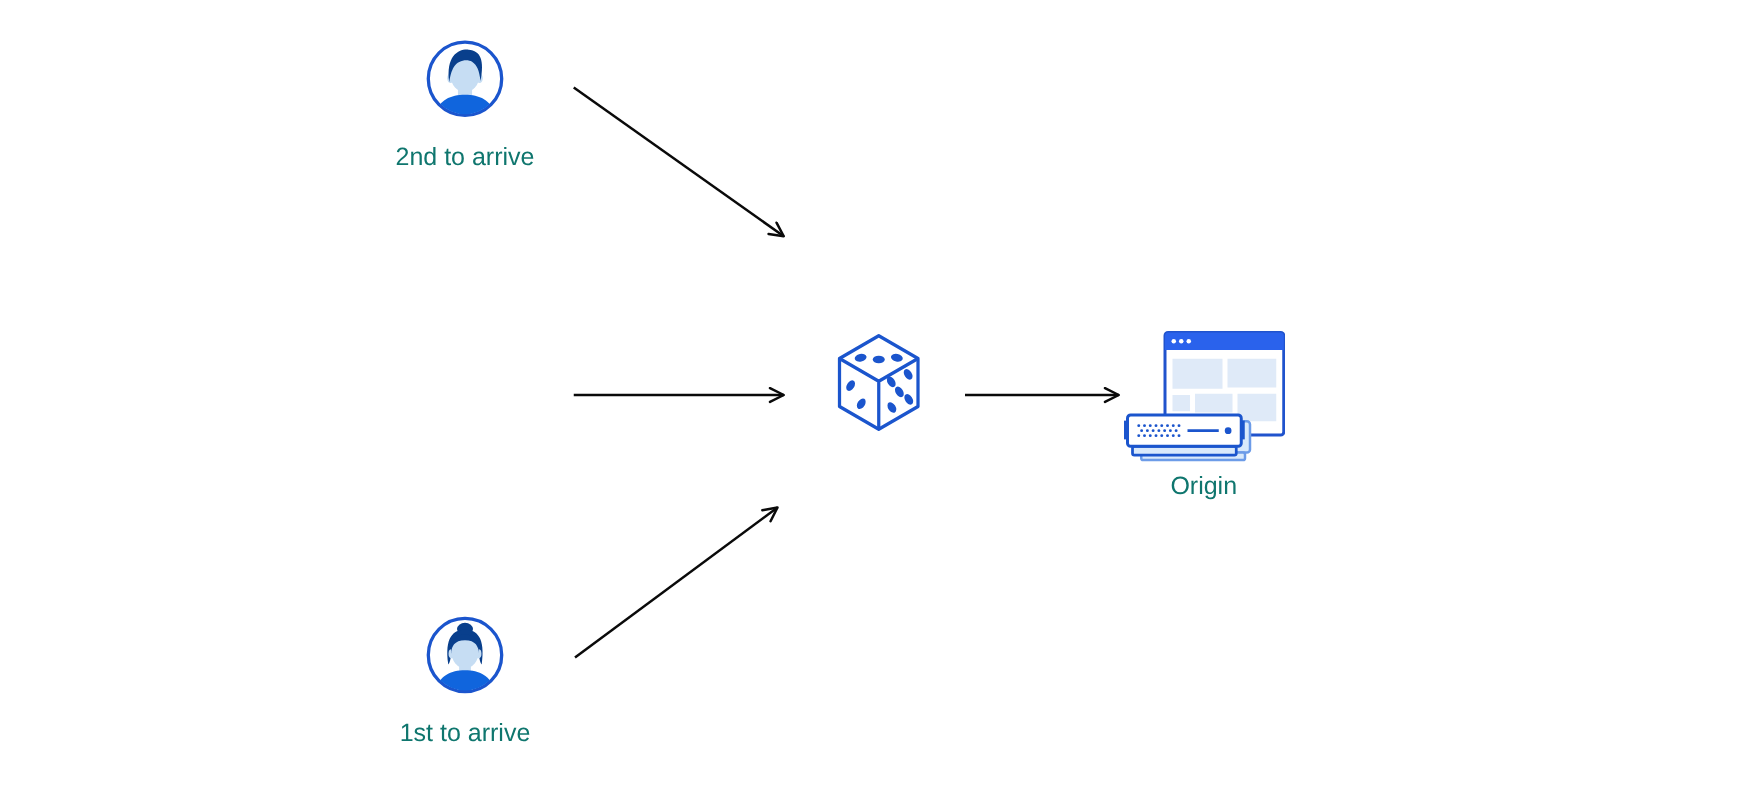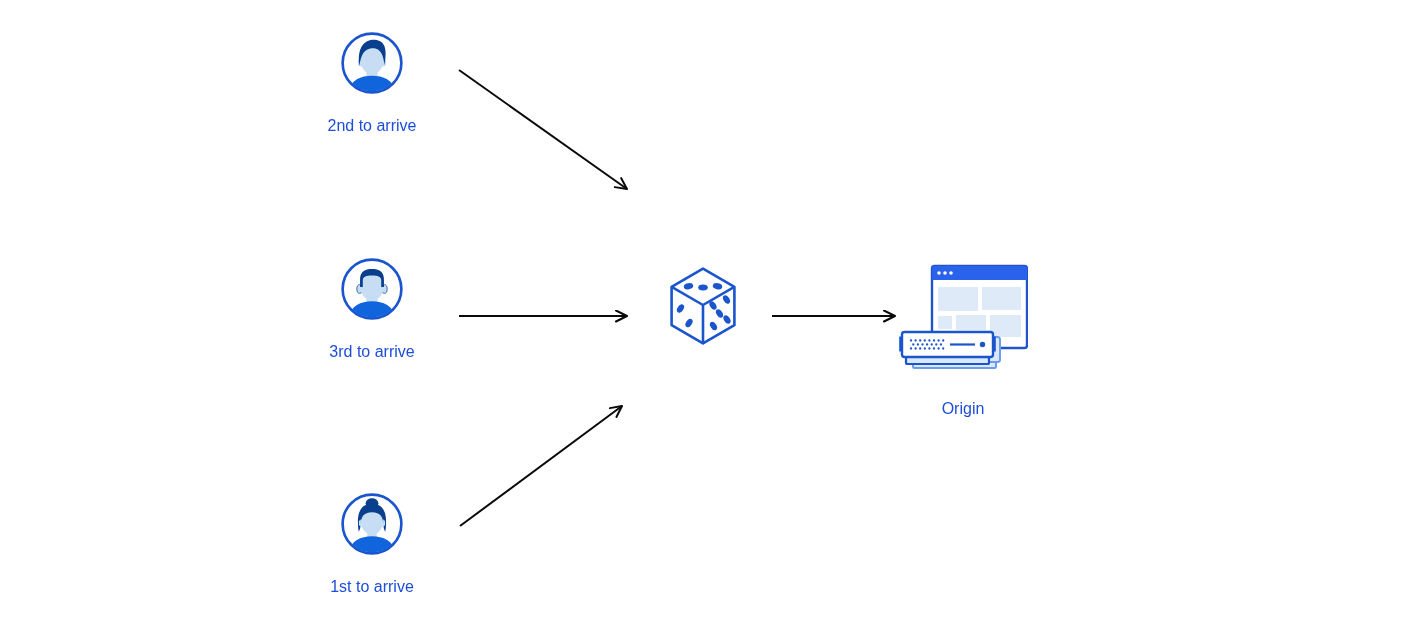--- a/index.html
+++ b/index.html
@@ -2,21 +2,21 @@
 <html><head>
 <meta charset="utf-8">
 <style>
   html,body { margin:0; padding:0; background:#ffffff; }
   .canvas {
     position:relative; width:1405px; height:633px; background:#ffffff;
     font-family:"Liberation Sans", sans-serif; overflow:hidden;
   }
   .node { position:absolute; display:flex; flex-direction:column; align-items:center; }
   .node-label {
-    font-size:16px; line-height:24px; color:#1d4ed8; margin-top:19px;
+    font-size:20px; line-height:24px; color:#0f766e; margin-top:19px;
     white-space:nowrap; text-align:left;
   }
   .client-node { width:164px; }
   .origin-node { width:130px; }
   .origin-node .node-label { margin-top:7px; }
   .arrow-layer { position:absolute; left:0; top:0; }
 </style>
 </head>
 <body>
 
@@ -48,40 +48,20 @@
         <ellipse cx="21.6" cy="33.5" rx="2.7" ry="4.2" fill="#c6ddf3"></ellipse>
         <ellipse cx="46.4" cy="33.5" rx="2.7" ry="4.2" fill="#c6ddf3"></ellipse>
         <ellipse cx="34" cy="31" rx="12.2" ry="14.6" fill="#c6ddf3"></ellipse>
         <path d="M20.6,37 C17.5,14 29,8.5 37,9.3 C47.5,10.3 50.5,18 47.3,36
                  C46,27 44.5,22.5 40,19.5 C36,17 28,18 24.5,24 C22.5,27.5 21.5,31 20.6,37 Z" fill="#093f8c"></path>
       </g>
     </svg>
     <div class="node-label">2nd to arrive</div>
   </div>
 
-  <div class="node client-node" style="left:290px; top:257px;">
-    <svg width="64" height="64" viewBox="0 0 68 68">
-      <defs>
-          <clipPath id="clipA2">
-            <circle cx="34" cy="34" r="30.2"></circle>
-          </clipPath>
-        </defs>
-      <circle cx="34" cy="34" r="31.2" fill="#ffffff" stroke="#1b55cd" stroke-width="2.8"></circle>
-      <g clip-path="url(#clipA2)">
-        <rect x="28" y="37" width="12" height="13" fill="#c6ddf3"></rect>
-        <path d="M8,68 C10,52.5 21,47 34,47 C47,47 58,52.5 60,68 Z" fill="#1065dd"></path>
-        <ellipse cx="20.9" cy="34" rx="3" ry="4.6" fill="#c6ddf3" stroke="#093f8c" stroke-width="0.8"></ellipse>
-        <ellipse cx="47.1" cy="34" rx="3" ry="4.6" fill="#c6ddf3" stroke="#093f8c" stroke-width="0.8"></ellipse>
-        <ellipse cx="34" cy="32" rx="12.4" ry="14.2" fill="#c6ddf3"></ellipse>
-        <path d="M21.3,32 L21.3,24 C21.3,15.5 26.5,12.8 34,12.8 C41.5,12.8 46.7,15.5 46.7,24 L46.7,32
-                 L43.8,32 L43.8,25 C43.8,21 40.5,19.6 34,19.6 C27.5,19.6 24.2,21 24.2,25 L24.2,32 Z" fill="#093f8c"></path>
-      </g>
-    </svg>
-    <div class="node-label">3rd to arrive</div>
-  </div>
 
   <div class="node client-node" style="left:290px; top:492px;">
     <svg width="64" height="64" viewBox="0 0 68 68">
       <defs>
           <clipPath id="clipA3">
             <circle cx="34" cy="34" r="30.2"></circle>
           </clipPath>
         </defs>
       <circle cx="34" cy="34" r="31.2" fill="#ffffff" stroke="#1b55cd" stroke-width="2.8"></circle>
       <g clip-path="url(#clipA3)">
@@ -113,21 +93,21 @@
         <ellipse cx="21" cy="57" rx="3" ry="4.6" transform="rotate(32 21 57)"></ellipse>
         <ellipse cx="45" cy="39.5" rx="3" ry="4.6" transform="rotate(-32 45 39.5)"></ellipse>
         <ellipse cx="58.5" cy="33.5" rx="3" ry="4.6" transform="rotate(-32 58.5 33.5)"></ellipse>
         <ellipse cx="51.5" cy="47.5" rx="3" ry="4.6" transform="rotate(-32 51.5 47.5)"></ellipse>
         <ellipse cx="45.5" cy="60" rx="3" ry="4.6" transform="rotate(-32 45.5 60)"></ellipse>
         <ellipse cx="59" cy="53.5" rx="3" ry="4.6" transform="rotate(-32 59 53.5)"></ellipse>
       </g>
     </svg>
   </div>
 
-  <div class="node origin-node" style="left:898px; top:262px;gap:20px;">
+  <div class="node origin-node" style="left:898px; top:262px;">
     <svg width="130" height="108" viewBox="0 0 130 108">
 
       <g>
         <rect x="34" y="4" width="95" height="82" rx="2.5" fill="#ffffff" stroke="#2053cd" stroke-width="2.4"></rect>
         <path d="M34,6.5 C34,5.1 35.1,4 36.5,4 L126.5,4 C127.9,4 129,5.1 129,6.5 L129,18 L34,18 Z" fill="#2a62ec"></path>
         <circle cx="41" cy="11" r="1.8" fill="#ffffff"></circle>
         <circle cx="47" cy="11" r="1.8" fill="#ffffff"></circle>
         <circle cx="53" cy="11" r="1.8" fill="#ffffff"></circle>
         <g fill="#dfeaf8">
           <rect x="40" y="25" width="40" height="24"></rect>

